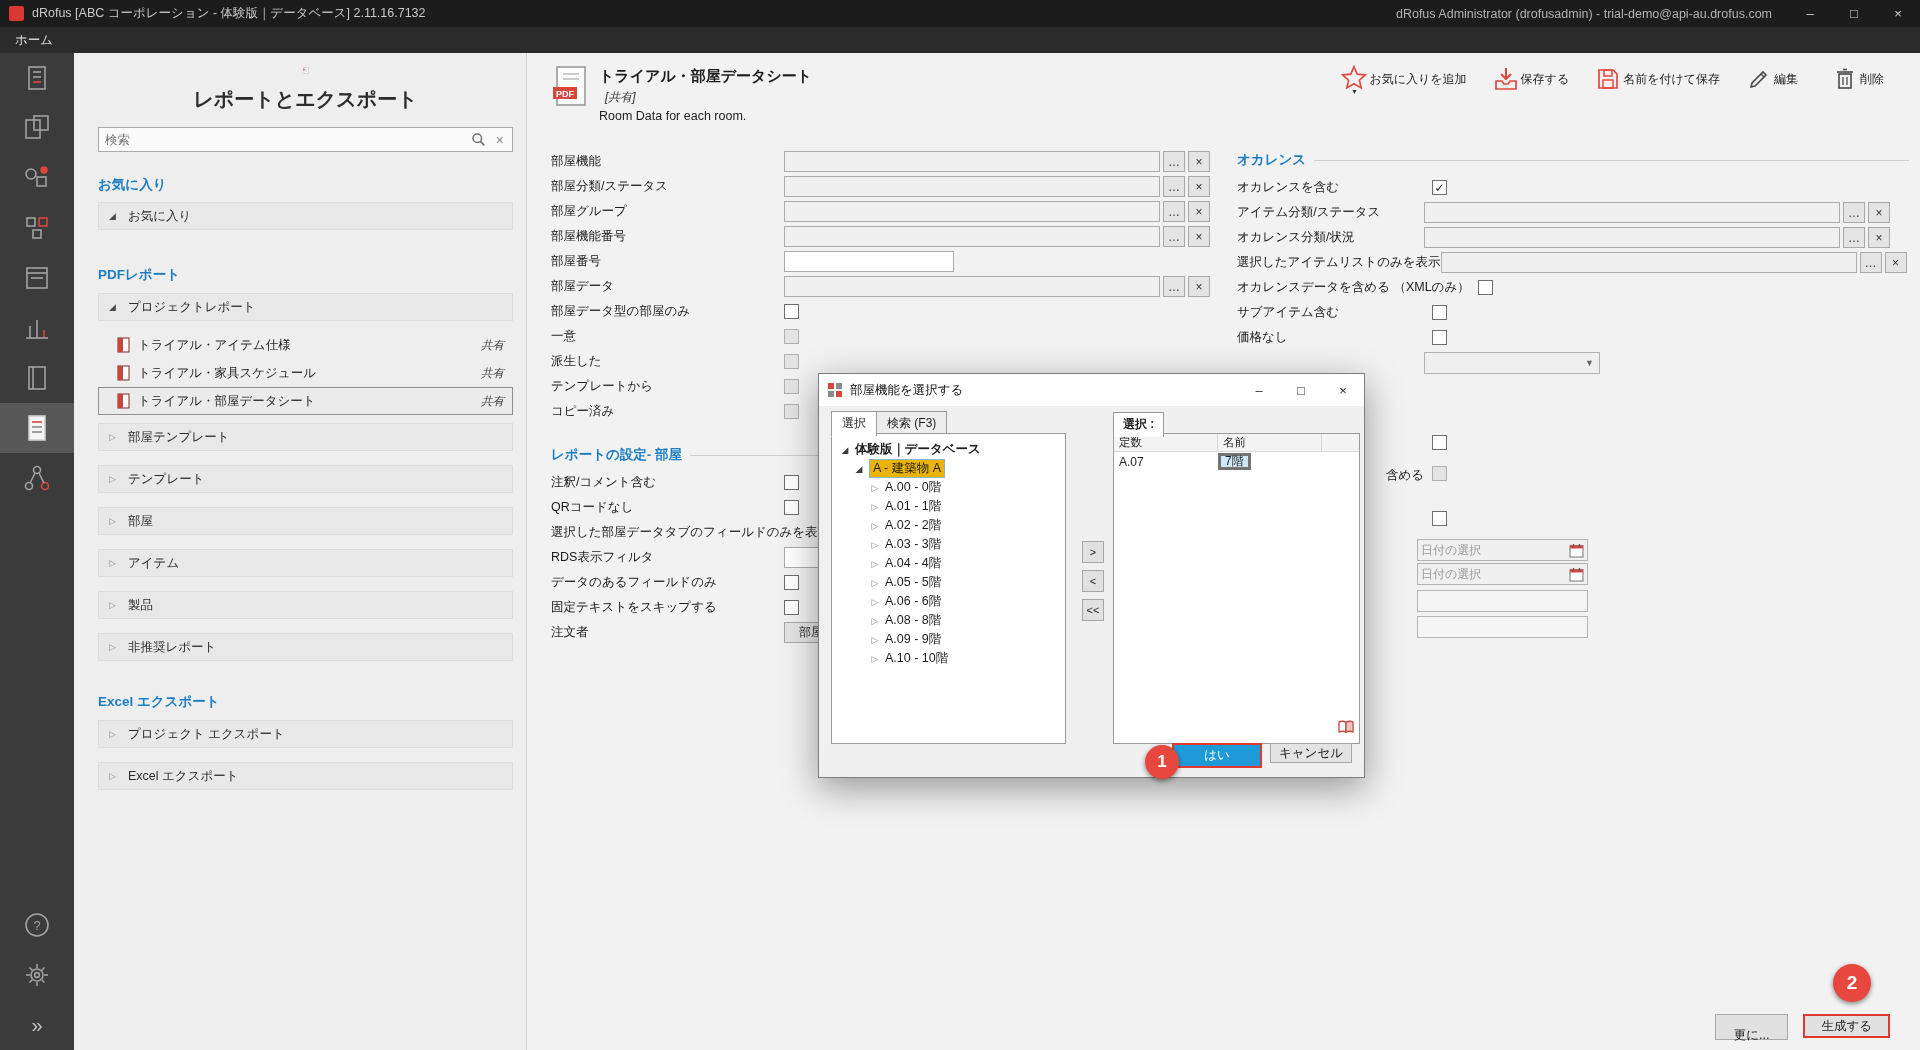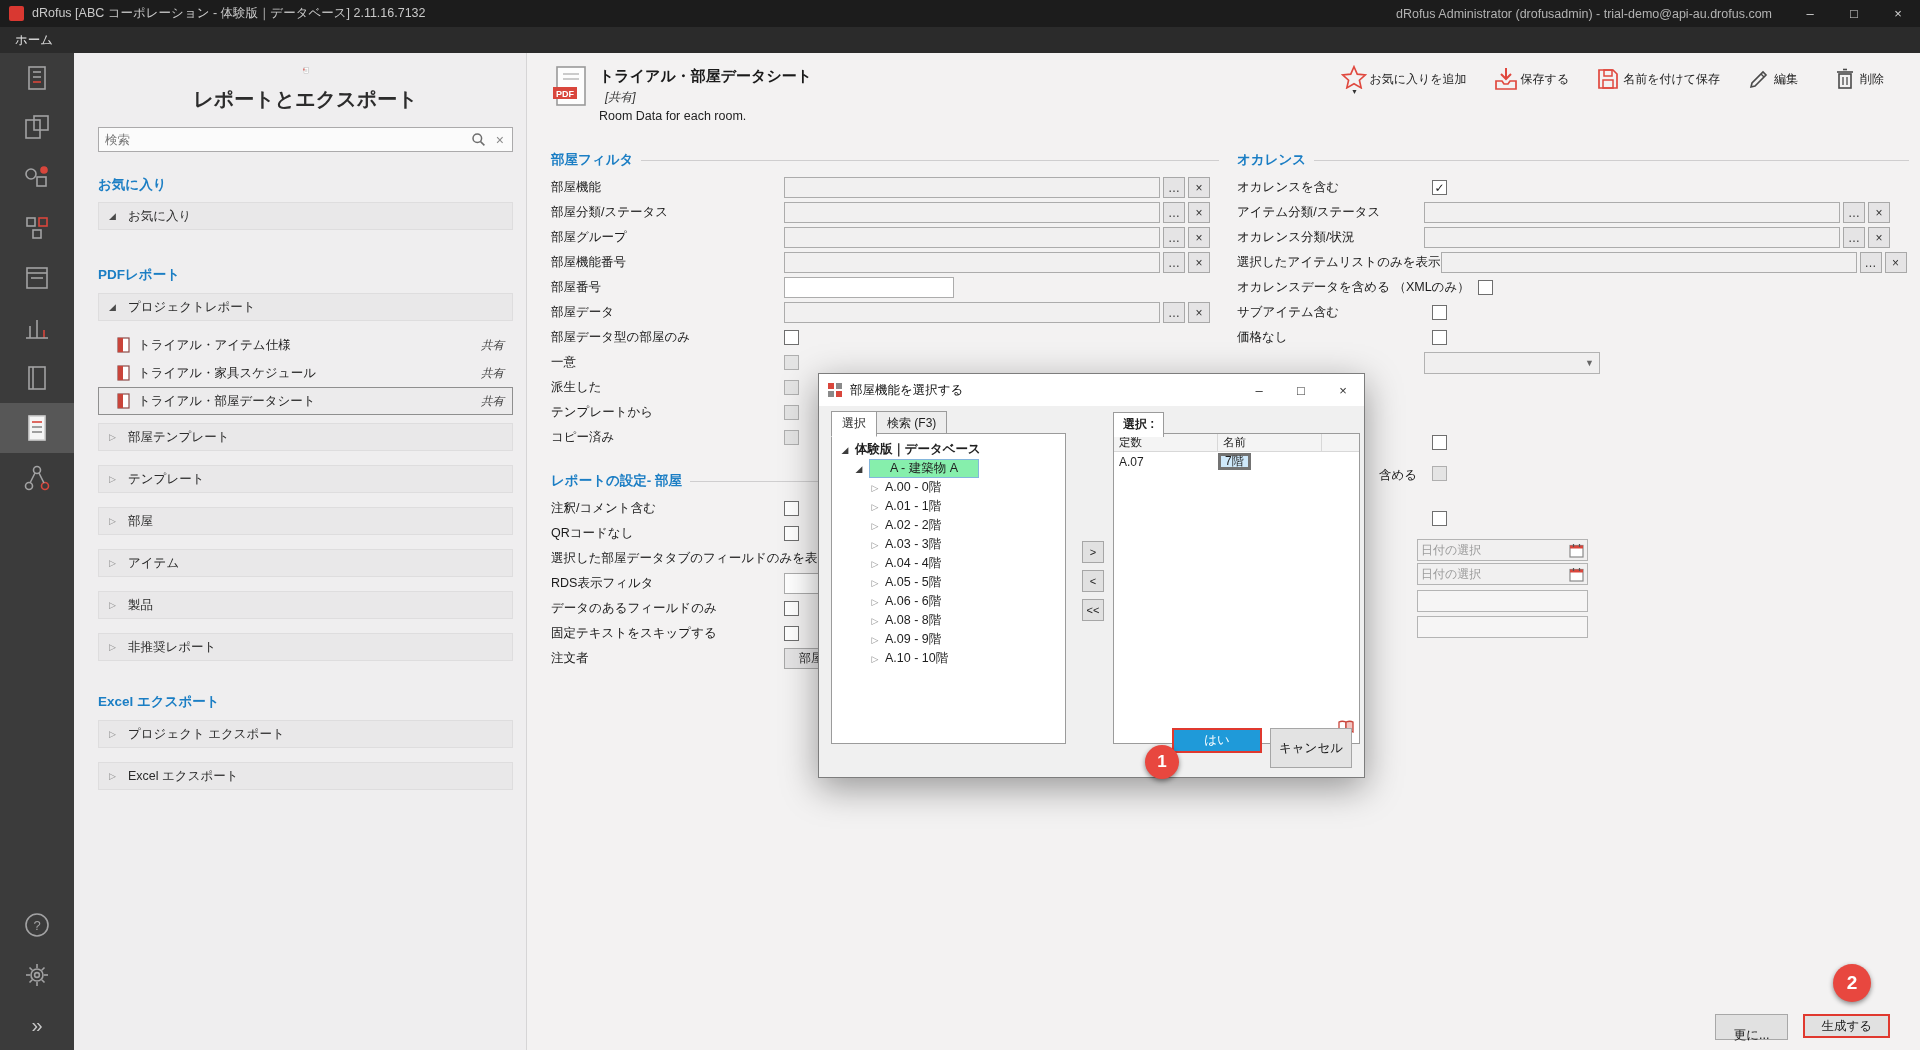--- a/index.html
+++ b/index.html
@@ -71,57 +71,57 @@
 .cb .ck{font-size:12px;color:#1a1a1a;line-height:1;}
 .cb.dis{background:#e4e4e4;border-color:#afafaf;}
 .gap20{height:20px;}
 .sliver{width:380px;height:21px;background:#fff;border:1px solid #acacac;}
 .mini-btn{width:64px;height:21px;background:#e5e4e5;border:1px solid #a8a8a8;font-size:12px;display:flex;align-items:center;justify-content:center;white-space:nowrap;overflow:hidden;}
 .ddl{position:relative;width:176px;height:22px;border:1px solid #b2b2b2;background:#f0efef;}
 .dd-arrow{position:absolute;right:5px;top:5px;font-size:9px;color:#666;}
 
 
 .hcb{position:absolute;}
-.hlabel{position:absolute;width:52px;text-align:center;font-size:12.5px;color:#1a1a1a;}
+.hlabel{position:absolute;width:52px;text-align:right;font-size:12.5px;color:#1a1a1a;}
 .hrow{position:absolute;width:171px;height:22px;border:1px solid #b4b4b4;background:#f1f0f0;display:flex;align-items:center;justify-content:space-between;padding:0 3px;}
 .date-ph{color:#9b9b9b;font-size:12px;}
 
 .main-footer{position:absolute;right:30px;bottom:10px;display:flex;gap:15px;}
 .btn{height:24px;padding:12px 18px;background:#e1e1e1;border:1px solid #a8a8a8;font-size:12.5px;color:#1a1a1a;}
 .btn.generate{border:2px solid #e0392f;padding:0 16px;}
 
 
 .dialog{position:absolute;left:818px;top:373px;width:547px;height:405px;background:#f0f0f0;border:1px solid #7d7d7d;box-shadow:0 10px 34px rgba(0,0,0,.38);z-index:50;}
 .dlg-title{height:32px;background:#ffffff;display:flex;align-items:center;font-size:12.5px;color:#111;gap:7px;padding-left:8px;}
 .dlg-btns{margin-left:auto;display:flex;height:32px;}
 .dlg-btn{width:42px;height:32px;display:flex;align-items:center;justify-content:center;font-size:13px;color:#333;}
 .dtabs{position:absolute;left:12px;top:37px;display:flex;}
 .dtab{padding:3px 10px 4px;border:1px solid #9b9b9b;background:#ededed;font-size:12px;margin-right:-1px;}
 .dtab.active{background:#fff;border-bottom-color:#fff;position:relative;z-index:2;}
 .dlg-tree{position:absolute;left:12px;top:59px;width:235px;height:311px;background:#fff;border:1px solid #9b9b9b;padding-top:6px;overflow:hidden;}
 .tnode{height:19px;display:flex;align-items:center;font-size:12.5px;gap:5px;}
 .tarrow{font-size:9px;color:#3c3c3c;width:10px;text-align:center;}
 .tarrow.c{color:#8d8d8d;}
 .troot{font-weight:bold;}
-.tsel{background:#86efac;border:1px solid #84b6dc;padding:0 20px;}
+.tsel{background:#eab308;border:1px solid #84b6dc;padding:0 3px;}
 .p0{padding-left:8px;}.p1{padding-left:22px;}.p2{padding-left:38px;}
 .dlg-transfer{position:absolute;left:263px;top:167px;display:flex;flex-direction:column;gap:7px;}
 .dlg-transfer button{width:22px;height:22px;background:#e1e1e1;border:1px solid #a6a6a6;font-size:11px;color:#222;}
 .dsel-label{position:absolute;left:294px;top:38px;padding:3px 9px 4px;border:1px solid #9b9b9b;border-bottom:none;background:#fff;font-size:12px;font-weight:bold;z-index:2;}
 .dlg-table{position:absolute;left:294px;top:59px;width:247px;height:311px;background:#fff;border:1px solid #9b9b9b;}
 .dth{display:flex;height:18px;background:#f4f4f4;border-bottom:1px solid #d8d8d8;font-size:11.5px;color:#222;}
 .dth span{width:104px;padding:1px 5px;border-right:1px solid #d8d8d8;}
 .dth span:last-child{flex:1;border-right:none;}
 .dtr{display:flex;height:19px;font-size:12px;align-items:center;}
 .dtr .c1{width:104px;padding:0 5px;}
 .dtr .c2{padding:0 4px;background:#cfe9fb;border:3px solid #737373;height:17px;display:flex;align-items:center;}
 .book-icon{position:absolute;right:5px;bottom:6px;}
 .dlg-footer{position:absolute;left:0;bottom:9px;width:100%;display:flex;justify-content:flex-end;gap:8px;padding-right:12px;}
 .btn-yes{width:90px;height:25px;background:#1f9ad9;color:#fff;border:2px solid #e0392f;font-size:12.5px;}
-.btn-cancel{width:82px;height:40px;background:#e3e3e3;border:1px solid #a6a6a6;font-size:12.5px;color:#1a1a1a;}
+.btn-cancel{width:82px;height:20px;background:#e3e3e3;border:1px solid #a6a6a6;font-size:12.5px;color:#1a1a1a;}
 
 
 .ann-circle{position:absolute;width:34px;height:34px;border-radius:50%;background:#e8473f;color:#fff;font-weight:bold;font-size:17px;display:flex;align-items:center;justify-content:center;box-shadow:0 2px 5px rgba(0,0,0,.45);z-index:200;}
 .ann-circle.c2{width:38px;height:38px;font-size:19px;}
 </style>
 </head>
 <body>
 
 <div class="titlebar">
   <span class="app-icon"></span>
@@ -389,23 +389,20 @@
             <line x1="11" y1="3.5" x2="15" y2="3.5" stroke="#4a4a4a" stroke-width="1.6"></line>
             <line x1="11" y1="11" x2="11" y2="19" stroke="#4a4a4a" stroke-width="1.3"></line>
             <line x1="15" y1="11" x2="15" y2="19" stroke="#4a4a4a" stroke-width="1.3"></line>
           </svg>
         </span>
       <span class="tbi-label">削除</span>
     </div>
   </div>
 
   <div class="col-left">
-    <div class="ghead">
-        <span>部屋フィルタ</span>
-      </div>
     <div class="frow">
         <span class="flabel">部屋機能</span>
         <span class="lookup"></span>
         <span class="sqbtn">…</span>
         <span class="sqbtn">×</span>
       </div>
     <div class="frow">
         <span class="flabel">部屋分類/ステータス</span>
         <span class="lookup"></span>
         <span class="sqbtn">…</span>

